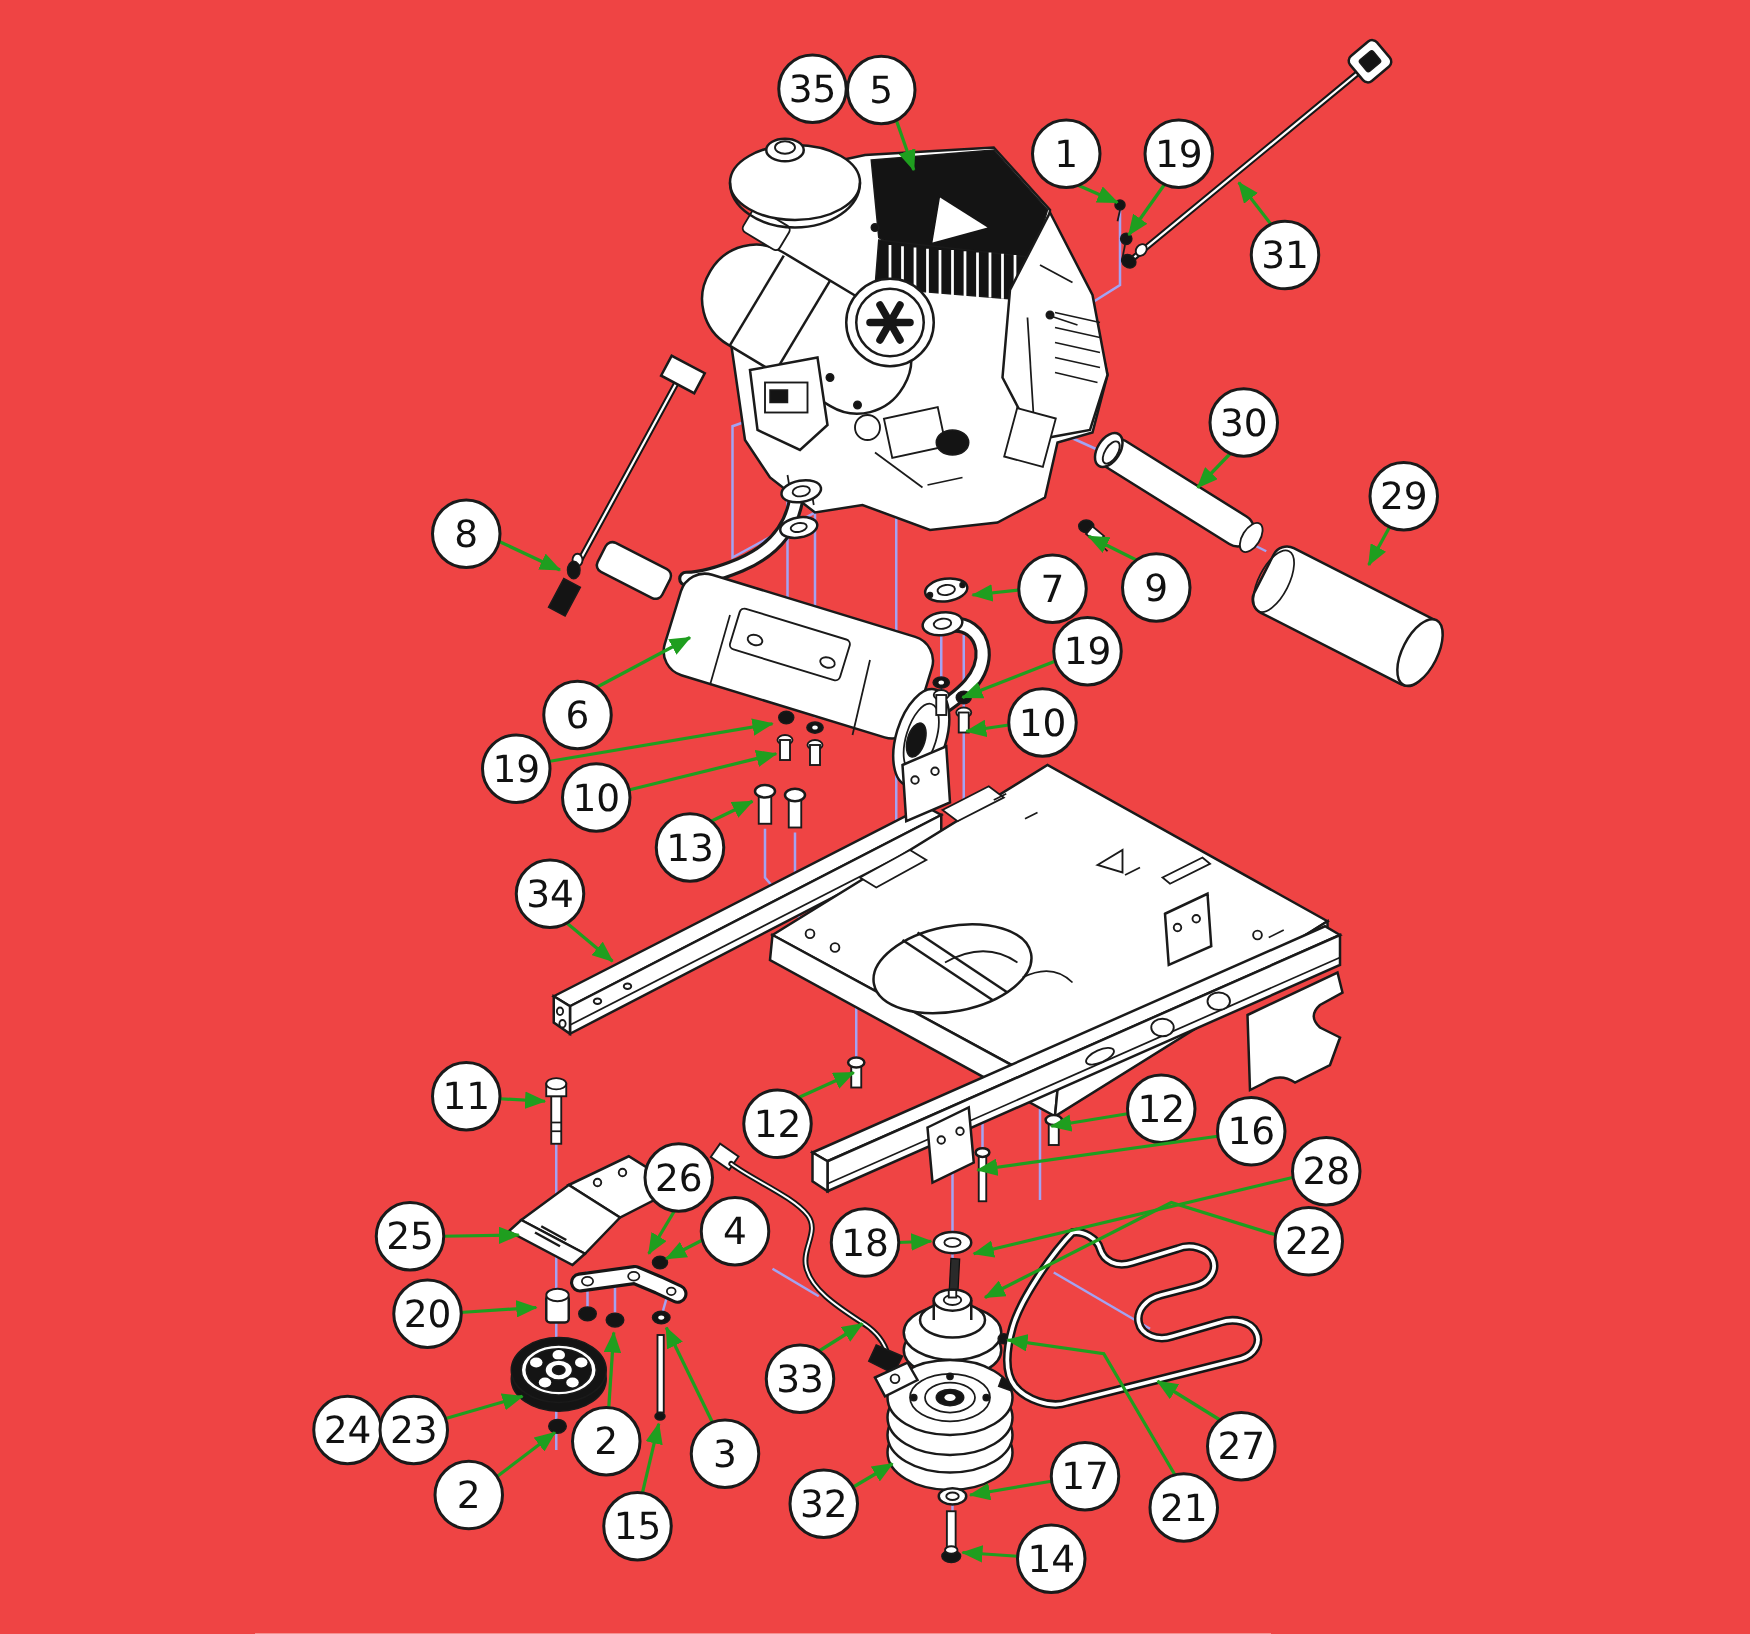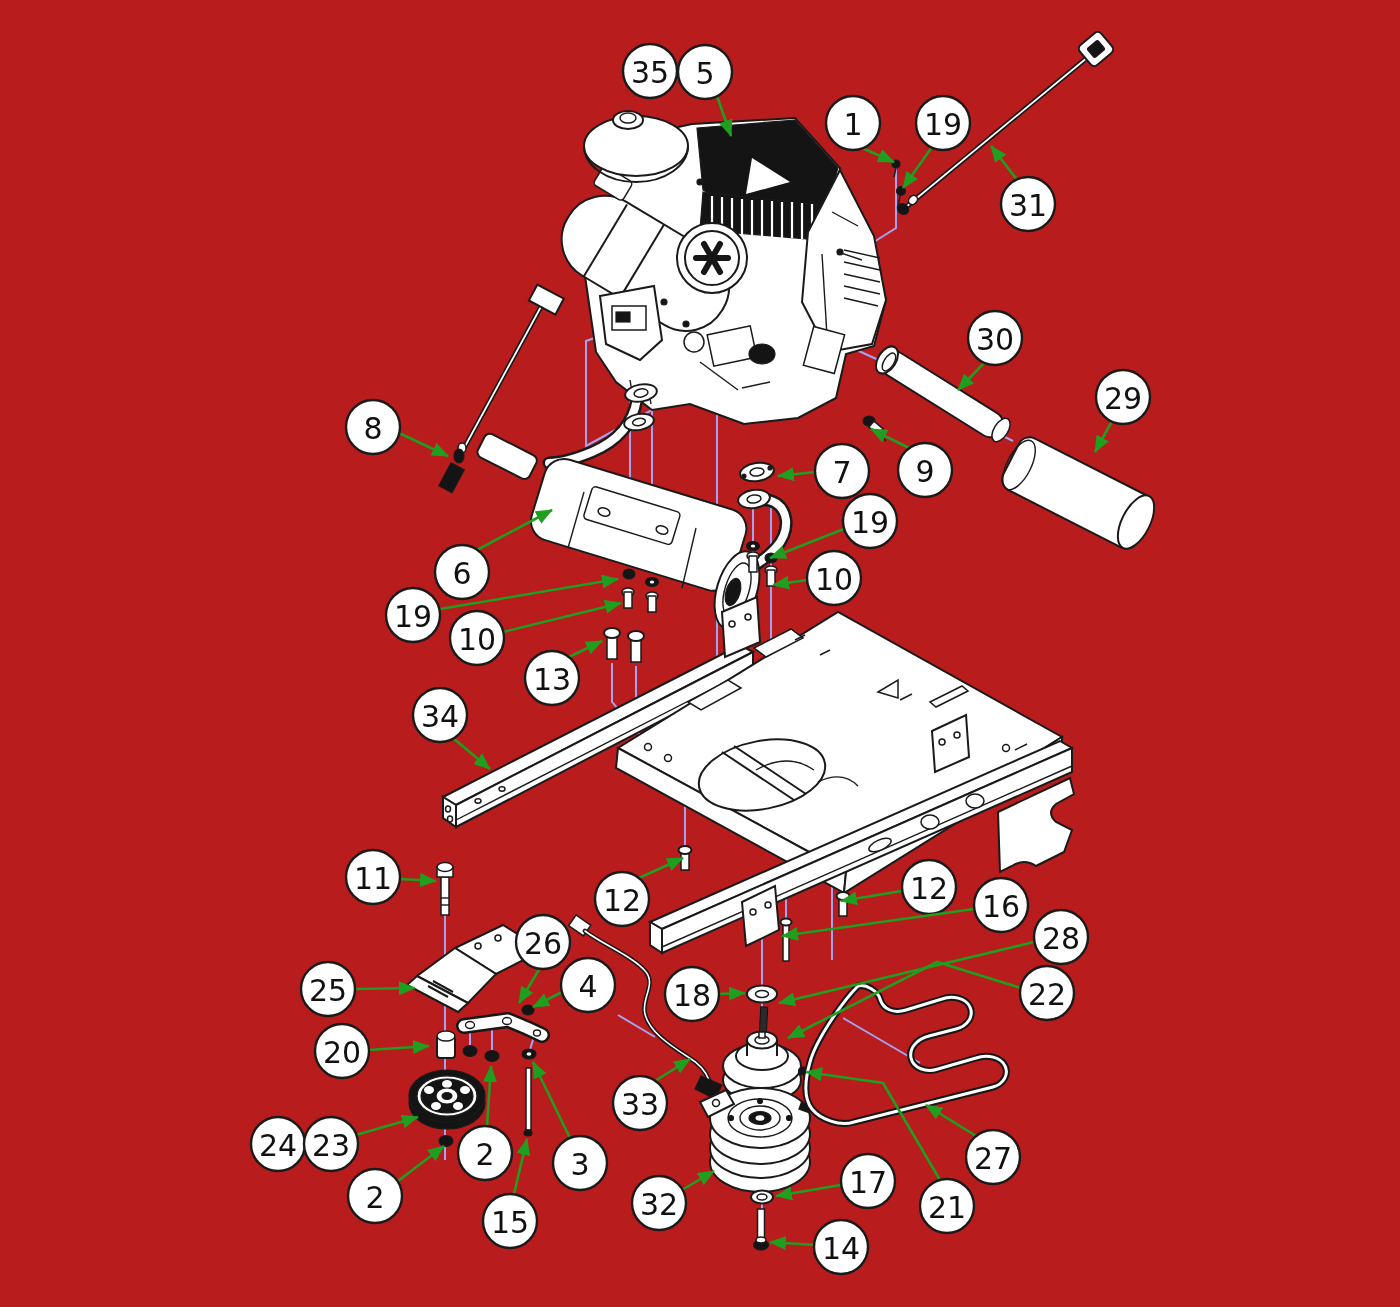--- a/index.html
+++ b/index.html
@@ -1,16 +1,16 @@
 <!DOCTYPE html>
 <html><head>
 <meta charset="utf-8">
 <style>
   html,body{margin:0;padding:0;background:#fff;}
-  #stage{width:1400px;height:1307px;position:relative;background:#b91c1c;}
+  #stage{width:1400px;height:1307px;position:relative;background:#ef4444;}
   svg{display:block;font-family:"DejaVu Sans","Liberation Sans",sans-serif;}
   .w   {fill:#ffffff;stroke:#1a1a1a;stroke-width:2;}
   .w15 {fill:#ffffff;stroke:#1a1a1a;stroke-width:1.5;}
   .dk  {fill:#141414;stroke:#1a1a1a;stroke-width:1.2;}
   .ln  {fill:none;stroke:#1a1a1a;stroke-width:2;}
   .ln14{fill:none;stroke:#1a1a1a;stroke-width:1.4;}
   .pipe{fill:none;stroke:#1a1a1a;stroke-width:13;stroke-linecap:round;}
   .pipei{fill:none;stroke:#ffffff;stroke-width:8;stroke-linecap:round;}
   .belt{fill:none;stroke:#161616;stroke-width:7;stroke-linejoin:round;}
   .belti{fill:none;stroke:#ffffff;stroke-width:3;stroke-linejoin:round;}

